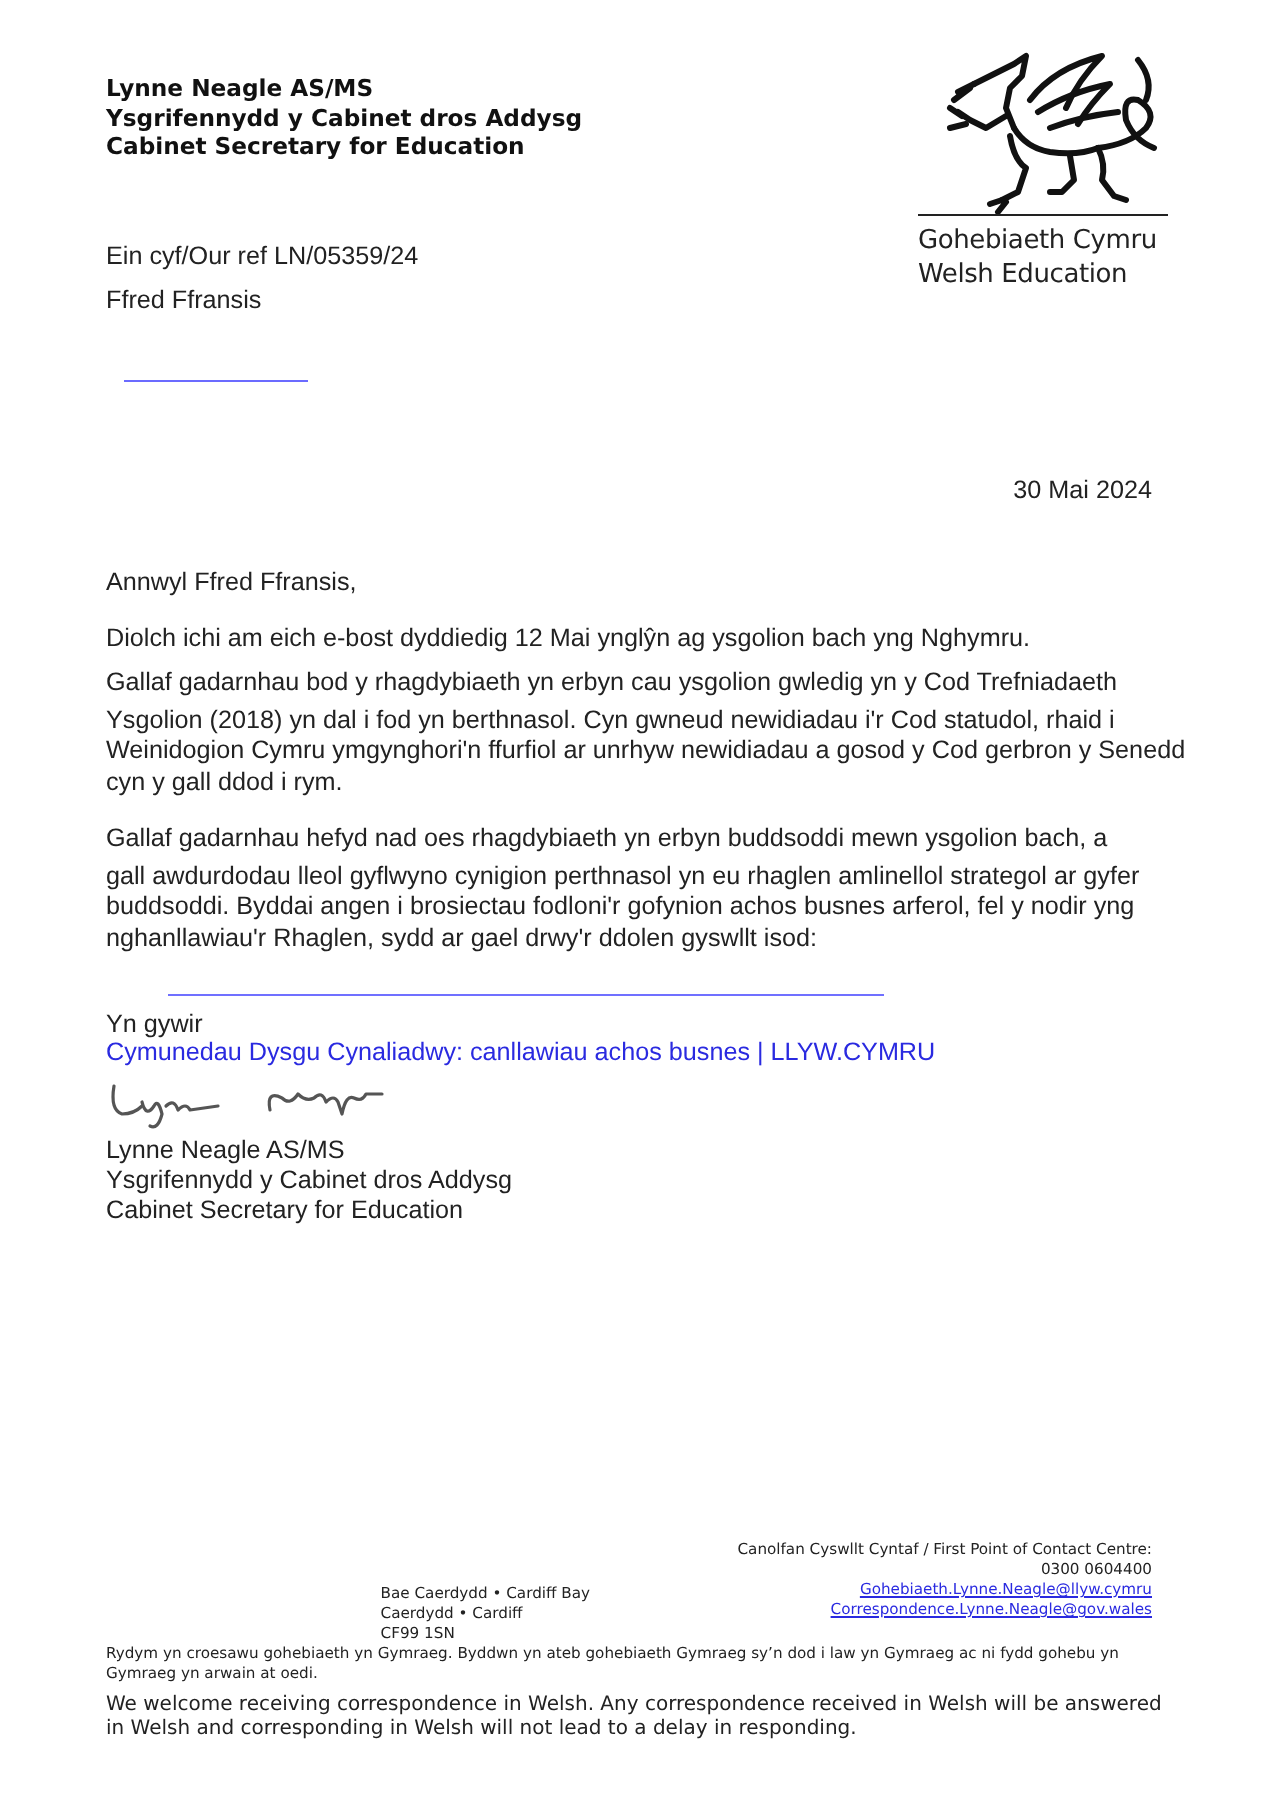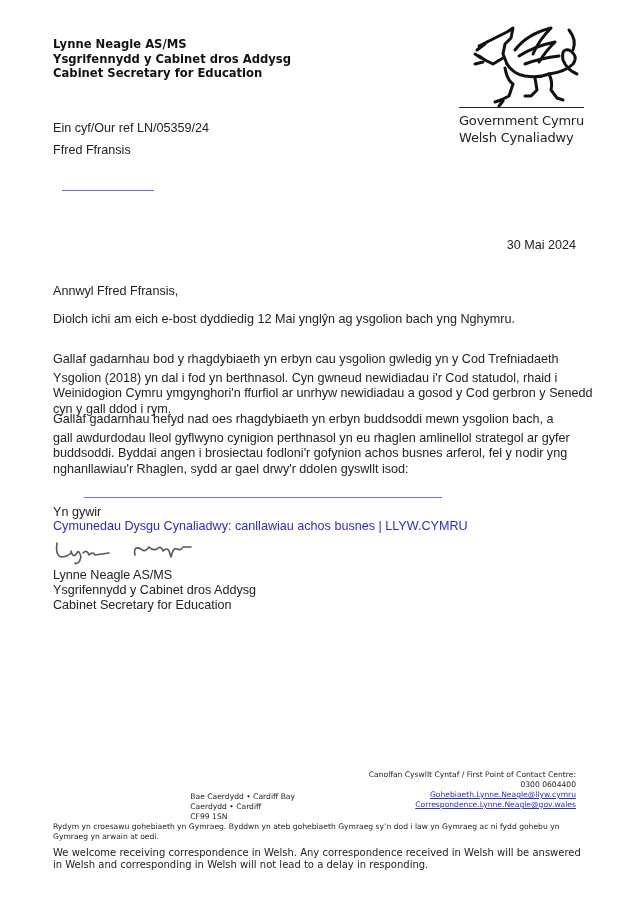--- a/index.html
+++ b/index.html
@@ -10,21 +10,21 @@
   .abs { position: absolute; }
   .sender { left: 53px; top: 37px; font-size: 11.6px; font-weight: bold; line-height: 14.5px; color: #111; }
   .sender div { white-space: nowrap; }
   .body-text { font-family: "Liberation Sans", sans-serif; font-size: 12.6px; line-height: 15.5px; color: #222; }
   .ref { left: 53px; top: 121px; }
   .recipient { left: 53px; top: 143px; }
   .blank-rule { left: 62px; top: 190px; width: 92px; height: 1px; background: #6b6bff; }
   .date { right: 60px; top: 238px; }
   .salutation { left: 53px; top: 284px; text-align: center; }
   .para1 { left: 53px; top: 312px; width: 560px; }
-  .para2 { left: 53px; top: 352px; width: 560px; }
+  .para2 { left: 53px; top: 334px; width: 560px; }
   .para3 { left: 53px; top: 412px; width: 560px; }
   .para2 .l1, .para3 .l1 { margin-bottom: 3px; }
   .link { left: 53px; top: 475px; color: #2a2ae0; text-decoration: none; font-size: 12.6px; font-family: "Liberation Sans", sans-serif; cursor: pointer; margin-top: 44px; }
   .link-rule { left: 84px; top: 497px; width: 358px; height: 1px; background: #7070ff; }
   .closing { left: 53px; top: 505px; }
   .signature { left: 53px; top: 537px; width: 160px; height: 32px; }
   .signatory { left: 53px; top: 568px; line-height: 15px; }
   .logo { left: 455px; top: 20px; width: 130px; height: 130px; }
   .logo-rule { left: 459px; top: 107px; width: 125px; height: 1px; background: #222; }
   .logo-text { left: 459px; top: 112px; font-family: "DejaVu Sans", sans-serif; font-size: 13px; line-height: 17px; color: #222; letter-spacing: -0.2px; }
@@ -64,22 +64,22 @@
       <path d="M64 36 Q80 26 100 22 Q90 32 84 42"></path>
       <path d="M70 44 Q86 38 104 36"></path>
 
       <path d="M94 54 Q110 52 118 44 Q124 36 114 30 Q106 28 108 40 Q112 50 122 54"></path>
       <path d="M114 10 Q122 20 118 30"></path>
     </g>
   </svg>
 </div>
 <div class="abs logo-rule"></div>
 <div class="abs logo-text">
-  <div>Government Cymru</div>
-  <div>Welsh Cynaliadwy</div>
+  <div>Gohebiaeth Cymru</div>
+  <div>Welsh Education</div>
 </div>
 
 <div class="abs body-text ref">Ein cyf/Our ref LN/05359/24</div>
 <div class="abs body-text recipient">Ffred Ffransis</div>
 <div class="abs blank-rule"></div>
 
 <div class="abs body-text date">30 Mai 2024</div>
 
 <div class="abs body-text salutation">Annwyl Ffred Ffransis,</div>
 

